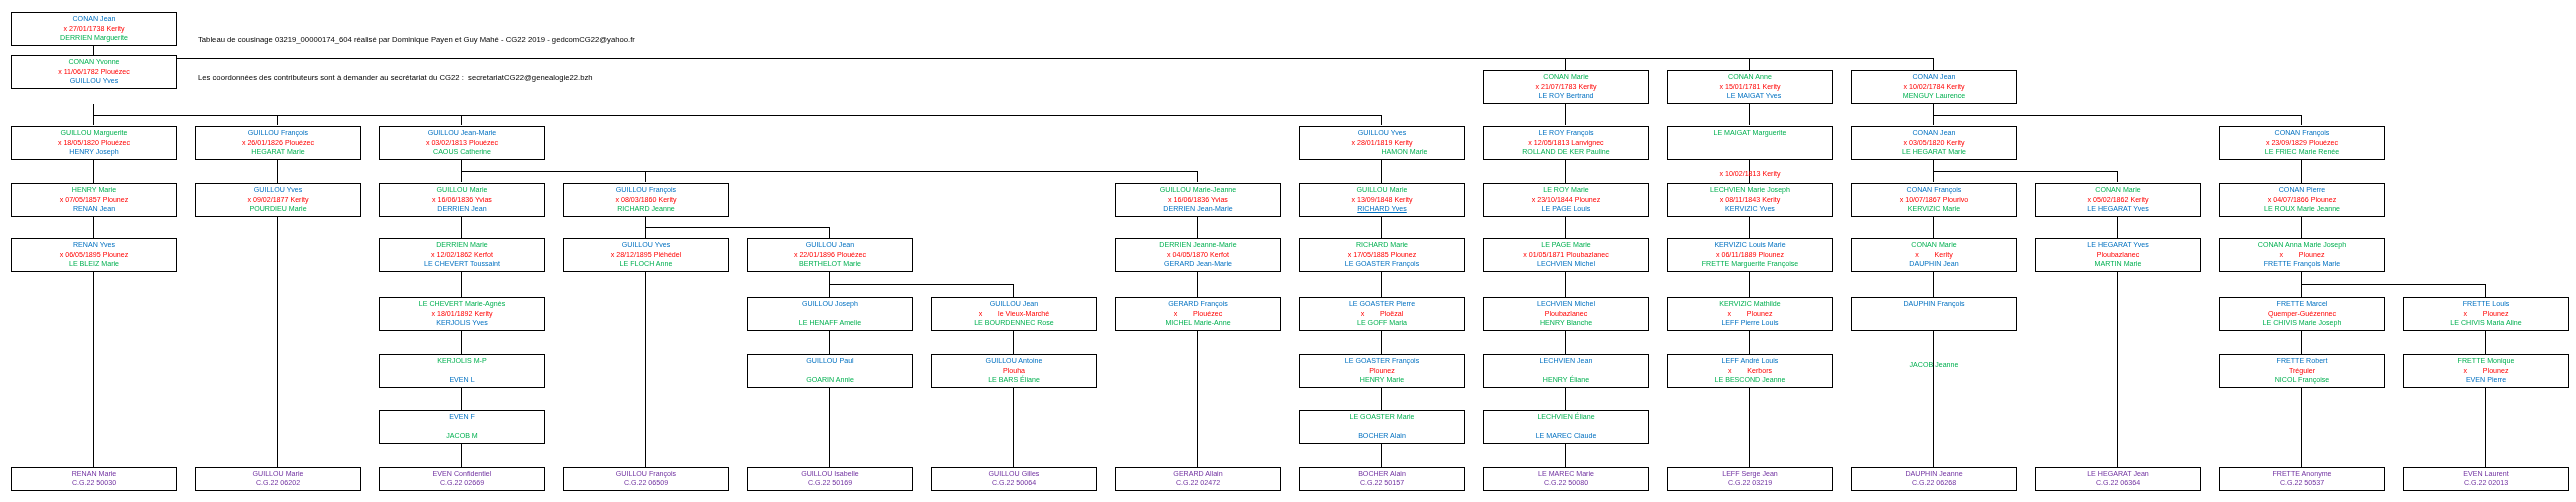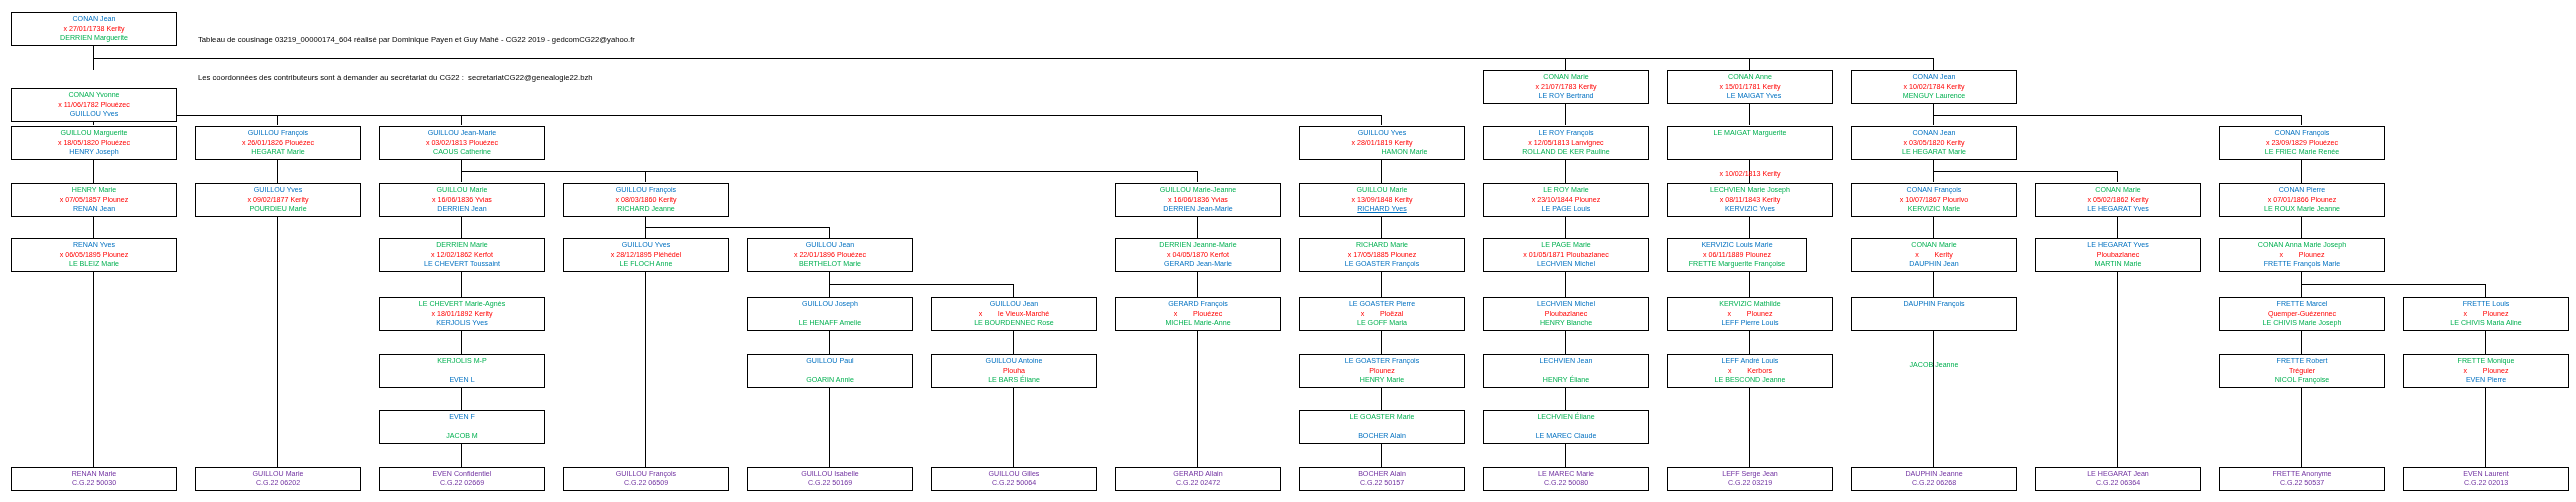--- a/index.html
+++ b/index.html
@@ -106,21 +106,21 @@
       <div class="wire" style="left: 461px; top: 444px; width: 1.1px; height: 23px; background: rgb(0, 0, 0);"></div>
       <div class="wire" style="left: 1381px; top: 444px; width: 1.1px; height: 23px; background: rgb(0, 0, 0);"></div>
       <div class="wire" style="left: 1565px; top: 444px; width: 1.1px; height: 23px; background: rgb(0, 0, 0);"></div>
     </div>
   <div id="nodes">
       <div class="box" style="left: 11px; top: 12px; width: 166px; height: 34px;">
         <div class="bline" style="color: rgb(0, 112, 192);">CONAN Jean</div>
         <div class="bline" style="color: rgb(255, 0, 0);">x 27/01/1738 Kerity</div>
         <div class="bline" style="color: rgb(0, 176, 80);">DERRIEN Marguerite</div>
       </div>
-      <div class="box" style="left: 11px; top: 88px; width: 166px; height: 34px;">
+      <div class="box" style="left: 11px; top: 55px; width: 166px; height: 34px;">
         <div class="bline" style="color: rgb(0, 176, 80);">CONAN Yvonne</div>
         <div class="bline" style="color: rgb(255, 0, 0);">x 11/06/1782 Plouézec</div>
         <div class="bline" style="color: rgb(0, 112, 192);">GUILLOU Yves</div>
       </div>
       <div class="box" style="left: 1483px; top: 70px; width: 166px; height: 34px;">
         <div class="bline" style="color: rgb(0, 176, 80);">CONAN Marie</div>
         <div class="bline" style="color: rgb(255, 0, 0);">x 21/07/1783 Kerity</div>
         <div class="bline" style="color: rgb(0, 112, 192);">LE ROY Bertrand</div>
       </div>
       <div class="box" style="left: 1667px; top: 70px; width: 166px; height: 34px;">
@@ -218,21 +218,21 @@
         <div class="bline" style="color: rgb(255, 0, 0);">x 10/07/1867 Plourivo</div>
         <div class="bline" style="color: rgb(0, 176, 80);">KERVIZIC Marie</div>
       </div>
       <div class="box" style="left: 2035px; top: 183px; width: 166px; height: 34px;">
         <div class="bline" style="color: rgb(0, 176, 80);">CONAN Marie</div>
         <div class="bline" style="color: rgb(255, 0, 0);">x 05/02/1862 Kerity</div>
         <div class="bline" style="color: rgb(0, 112, 192);">LE HEGARAT Yves</div>
       </div>
       <div class="box" style="left: 2219px; top: 183px; width: 166px; height: 34px;">
         <div class="bline" style="color: rgb(0, 112, 192);">CONAN Pierre</div>
-        <div class="bline" style="color: rgb(255, 0, 0);">x 07/01/1866 Plounez</div>
+        <div class="bline" style="color: rgb(255, 0, 0);">x 04/07/1866 Plounez</div>
         <div class="bline" style="color: rgb(0, 176, 80);">LE ROUX Marie Jeanne</div>
       </div>
       <div class="box" style="left: 11px; top: 238px; width: 166px; height: 34px;">
         <div class="bline" style="color: rgb(0, 112, 192);">RENAN Yves</div>
         <div class="bline" style="color: rgb(255, 0, 0);">x 06/05/1895 Plounez</div>
         <div class="bline" style="color: rgb(0, 176, 80);">LE BLEIZ Marie</div>
       </div>
       <div class="box" style="left: 379px; top: 238px; width: 166px; height: 34px;">
         <div class="bline" style="color: rgb(0, 176, 80);">DERRIEN Marie</div>
         <div class="bline" style="color: rgb(255, 0, 0);">x 12/02/1862 Kerfot</div>
@@ -256,21 +256,21 @@
       <div class="box" style="left: 1299px; top: 238px; width: 166px; height: 34px;">
         <div class="bline" style="color: rgb(0, 176, 80);">RICHARD Marie</div>
         <div class="bline" style="color: rgb(255, 0, 0);">x 17/05/1885 Plounez</div>
         <div class="bline" style="color: rgb(0, 112, 192);">LE GOASTER François</div>
       </div>
       <div class="box" style="left: 1483px; top: 238px; width: 166px; height: 34px;">
         <div class="bline" style="color: rgb(0, 176, 80);">LE PAGE Marie</div>
         <div class="bline" style="color: rgb(255, 0, 0);">x 01/05/1871 Ploubazlanec</div>
         <div class="bline" style="color: rgb(0, 112, 192);">LECHVIEN Michel</div>
       </div>
-      <div class="box" style="left: 1667px; top: 238px; width: 140px; height: 34px;">
+      <div class="box" style="left: 1667px; top: 238px; width: 166px; height: 34px;">
         <div class="bline" style="color: rgb(0, 112, 192);">KERVIZIC Louis Marie</div>
         <div class="bline" style="color: rgb(255, 0, 0);">x 06/11/1889 Plounez</div>
         <div class="bline" style="color: rgb(0, 176, 80);">FRETTE Marguerite Françoise</div>
       </div>
       <div class="box" style="left: 1851px; top: 238px; width: 166px; height: 34px;">
         <div class="bline" style="color: rgb(0, 176, 80);">CONAN Marie</div>
         <div class="bline" style="color: rgb(255, 0, 0);">x        Kerity</div>
         <div class="bline" style="color: rgb(0, 112, 192);">DAUPHIN Jean</div>
       </div>
       <div class="box" style="left: 2035px; top: 238px; width: 166px; height: 34px;">

